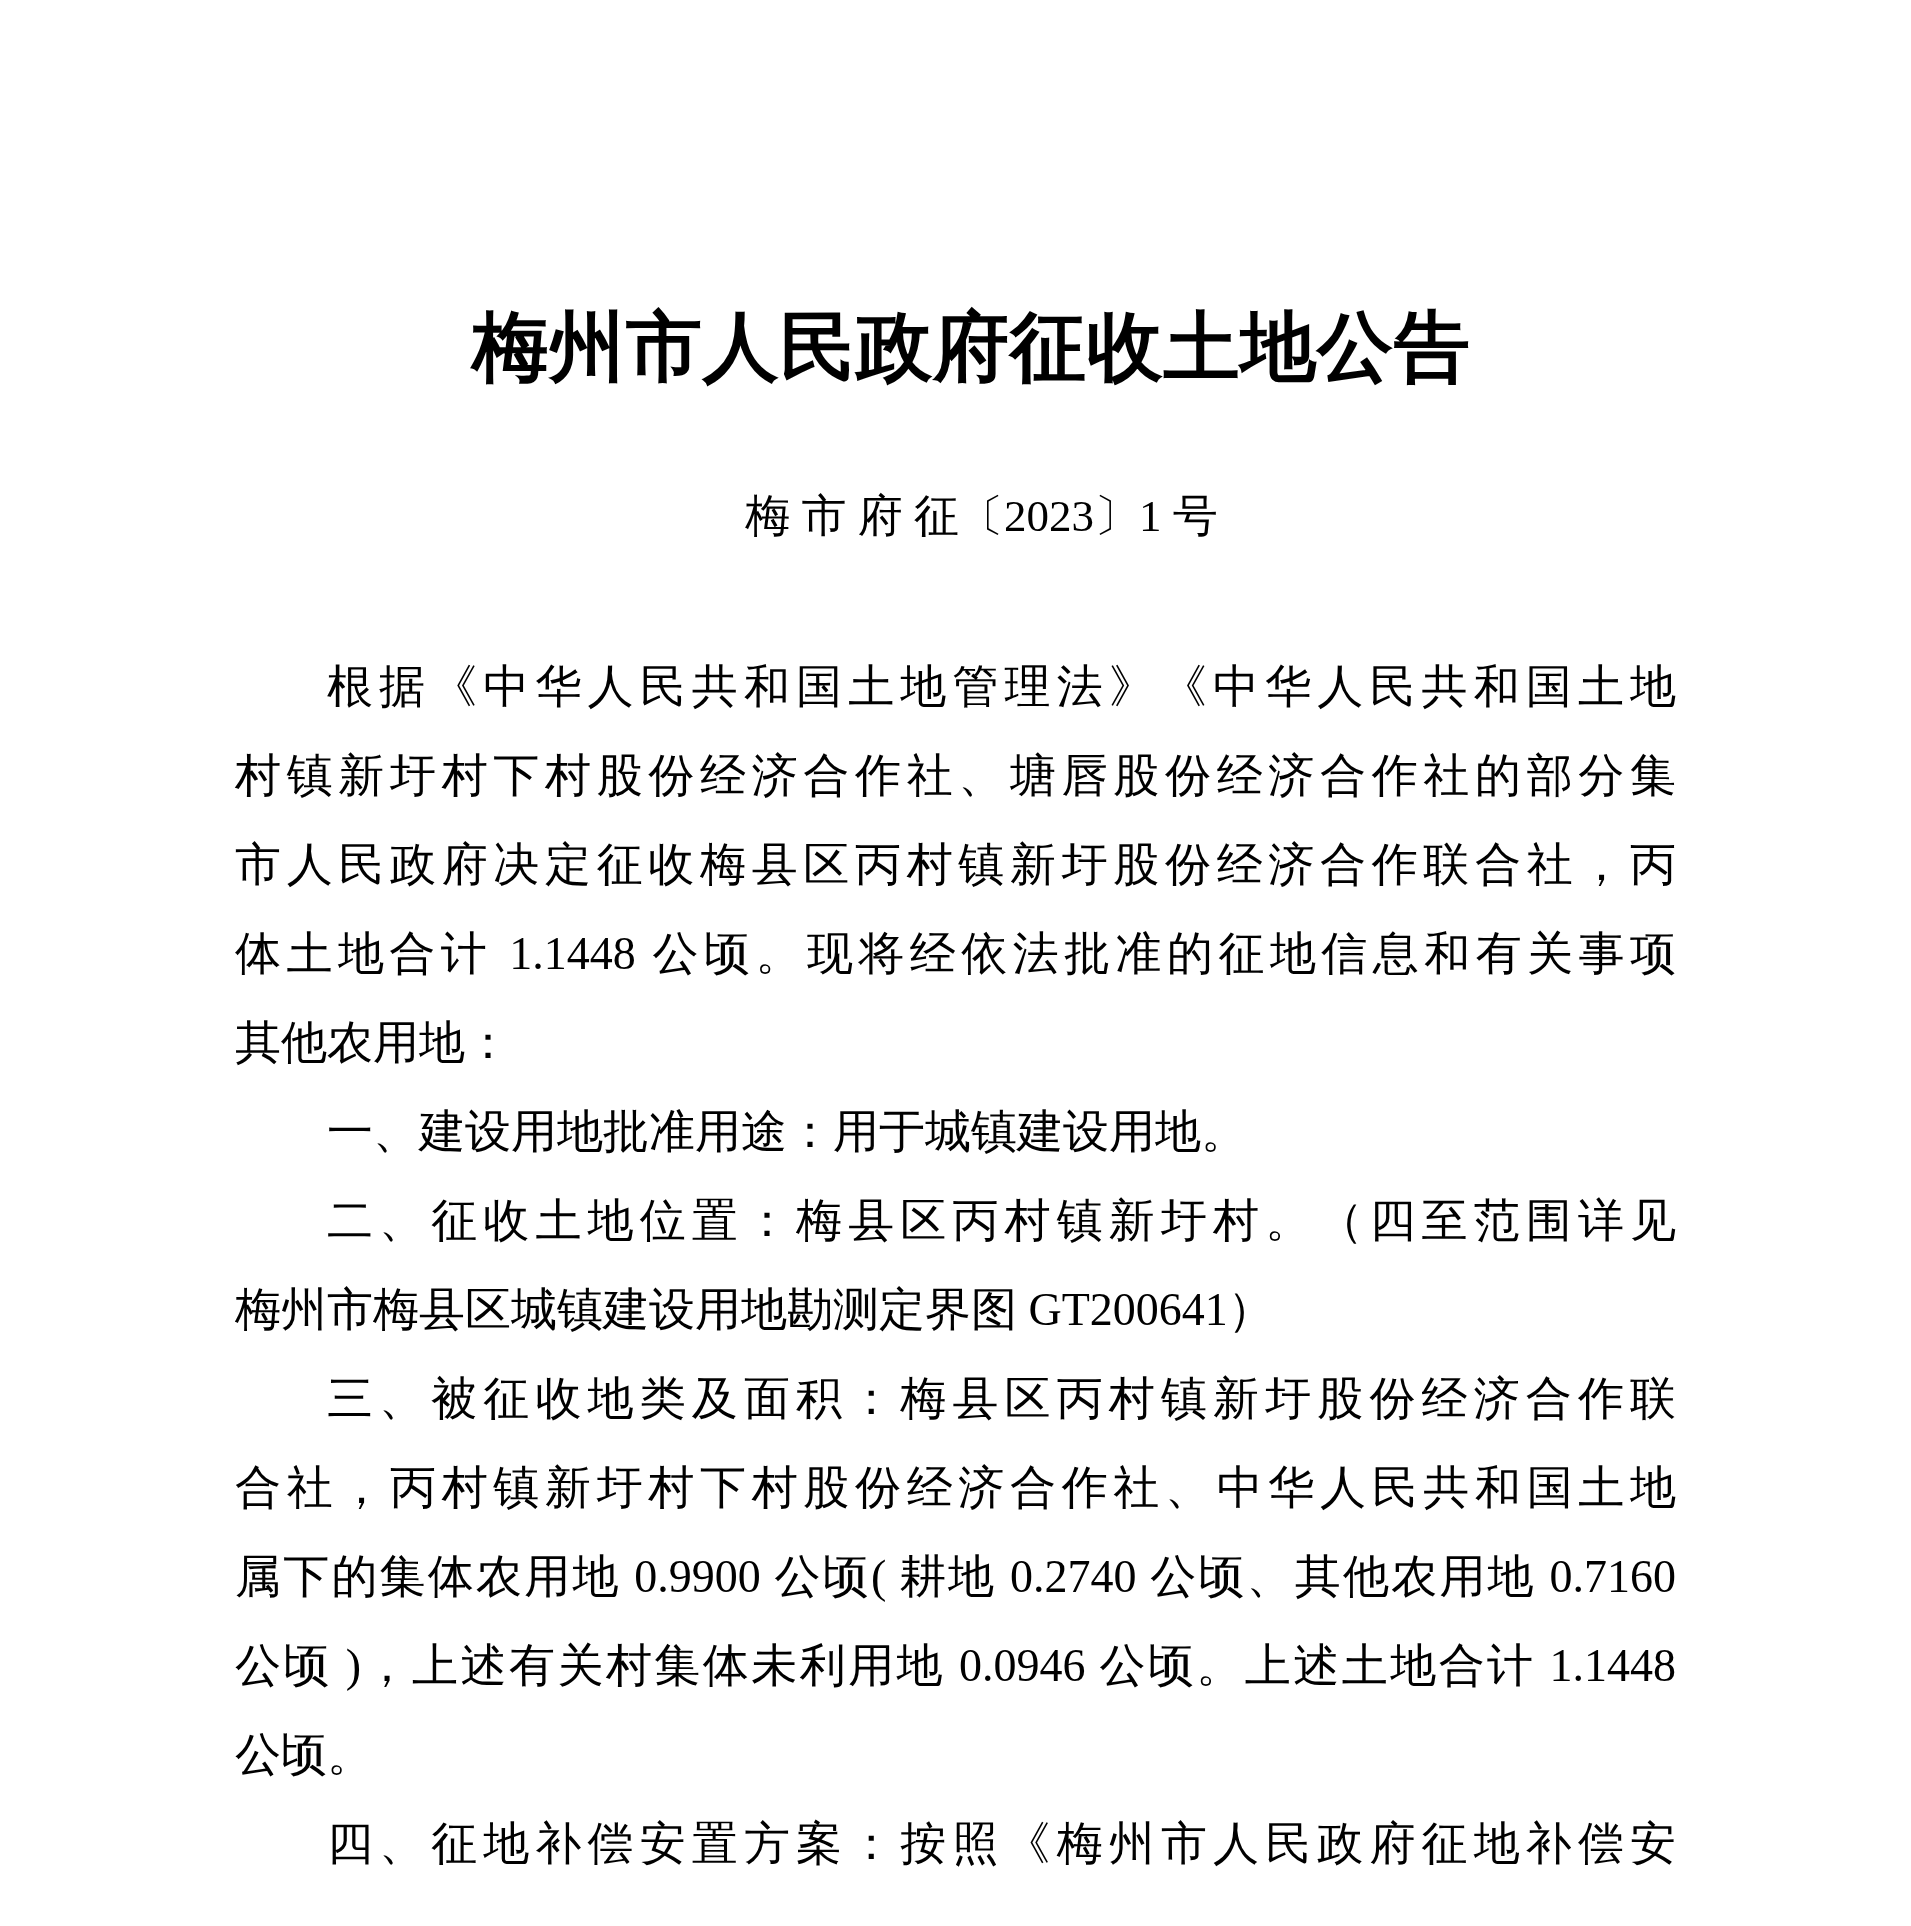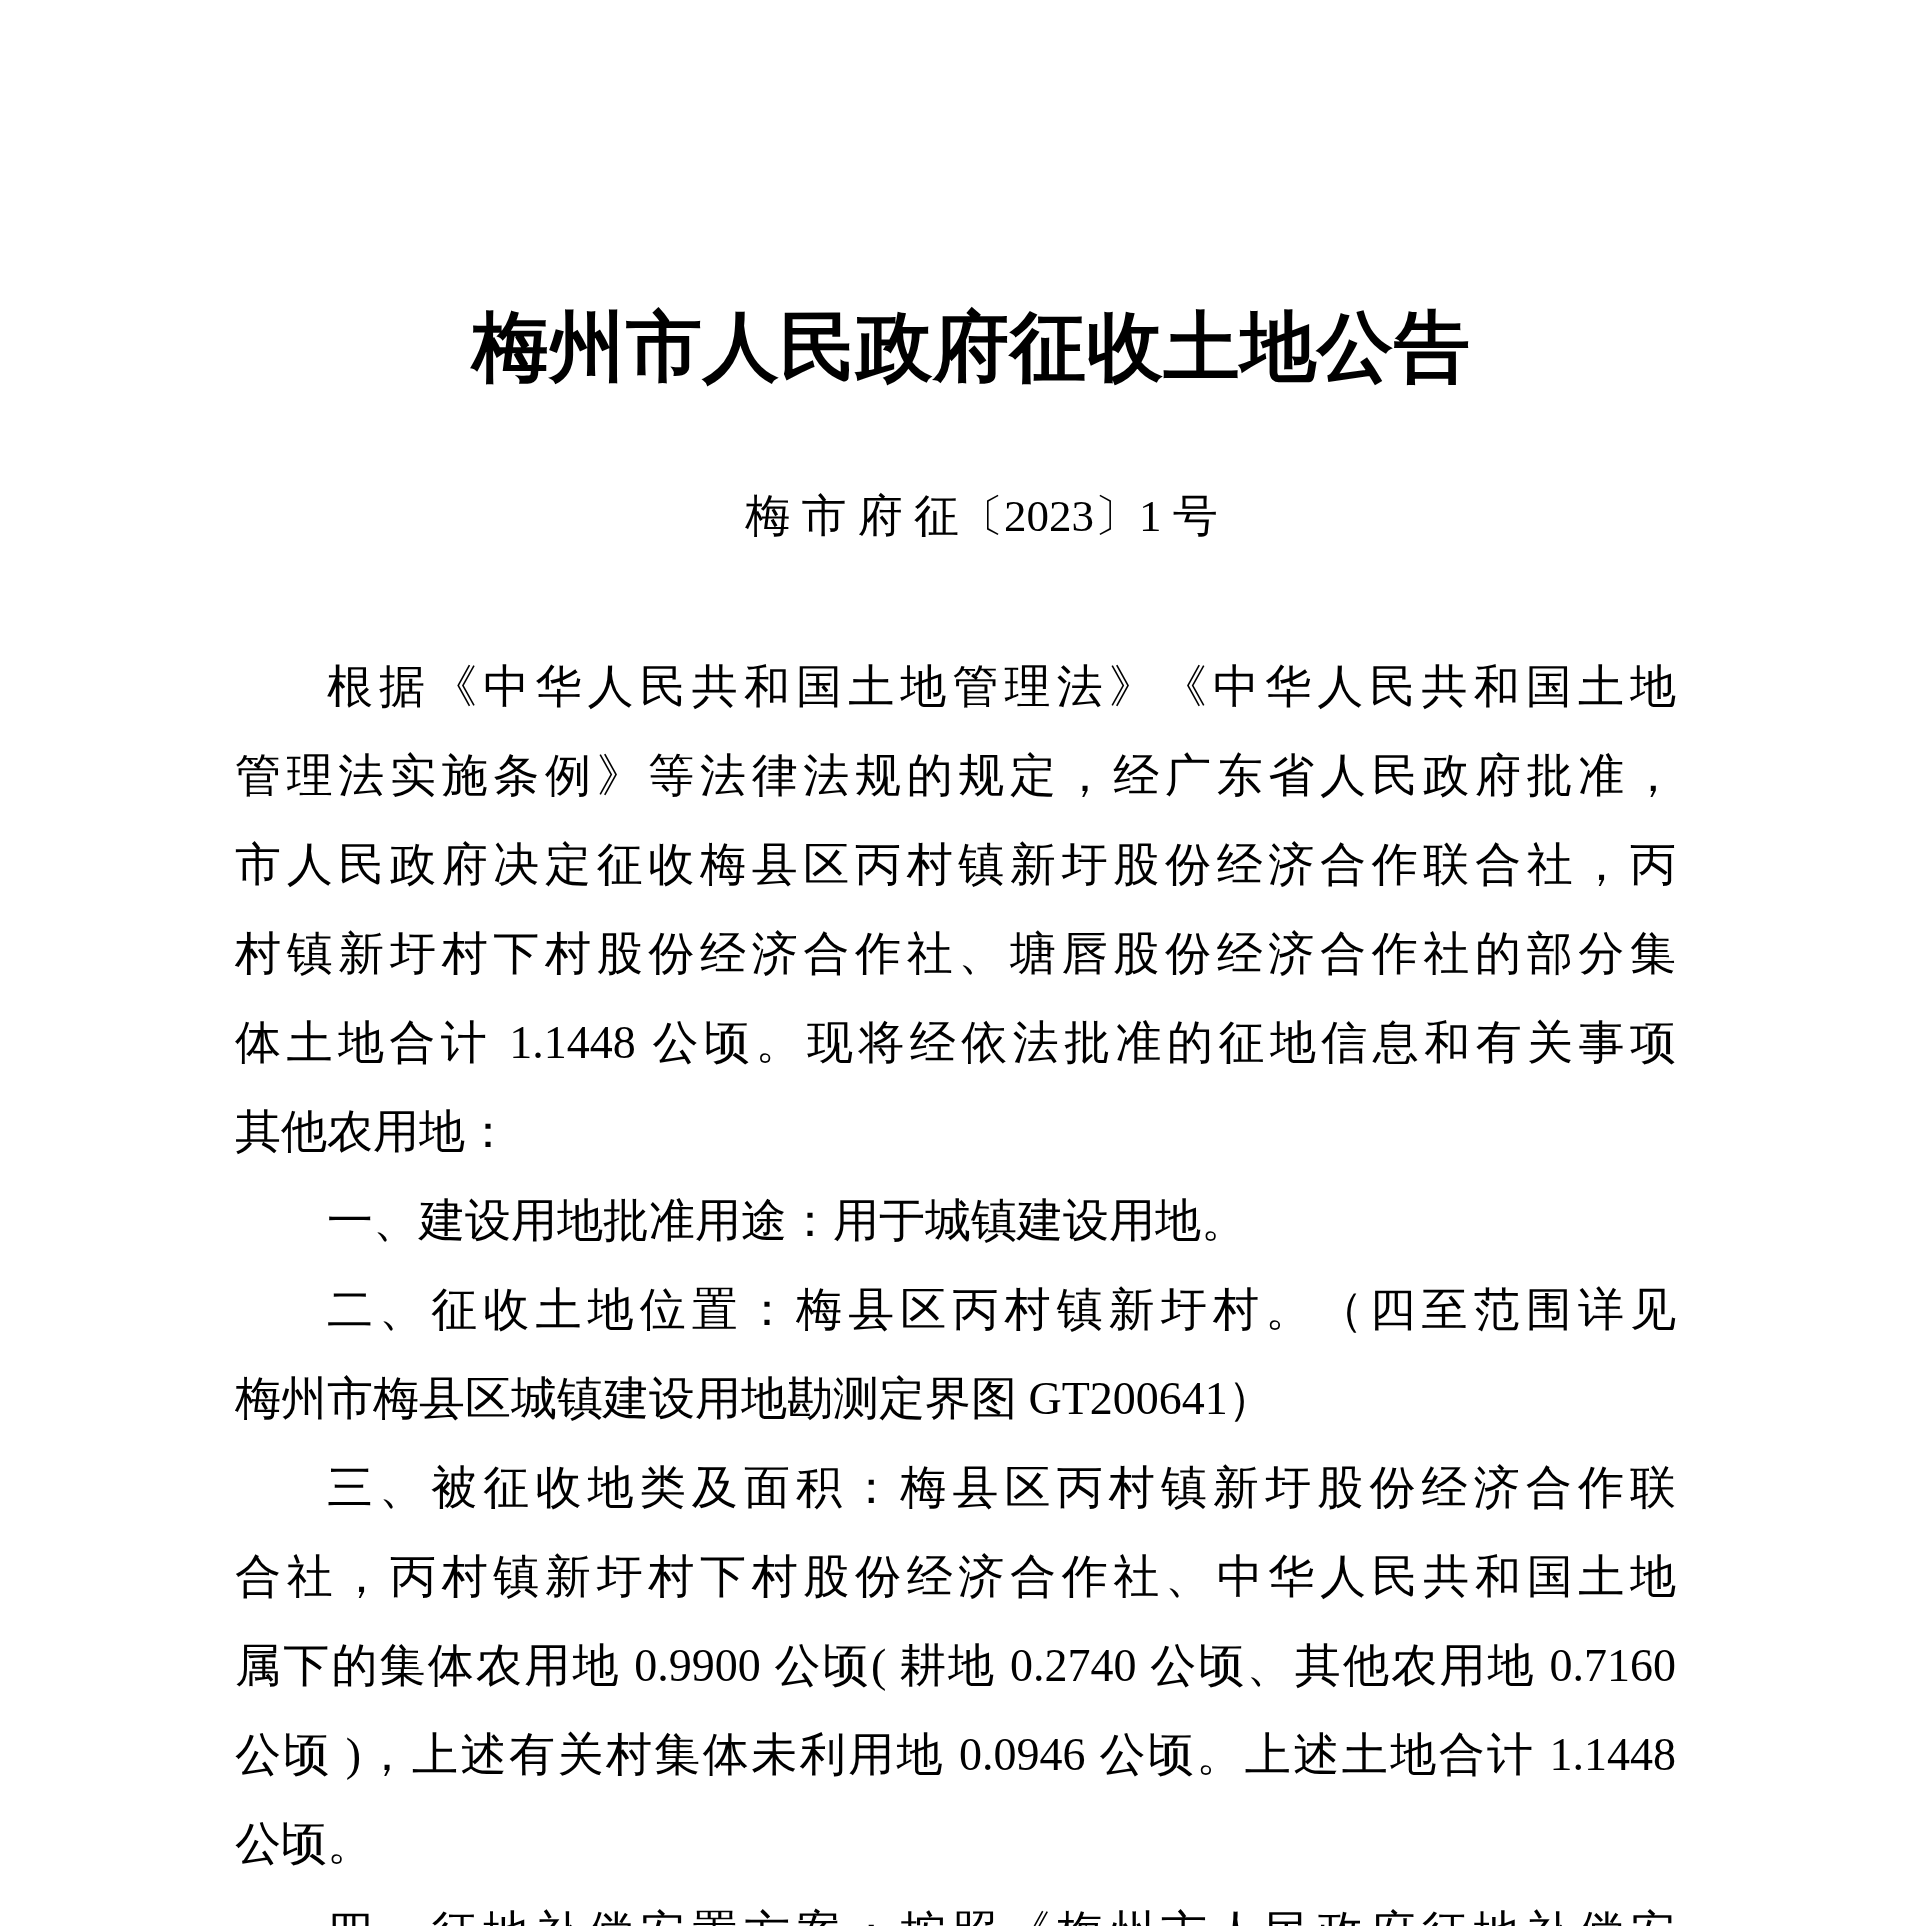--- a/index.html
+++ b/index.html
@@ -67,23 +67,22 @@
 <body>
 
 <div class="page">
 
   <h1 class="doc-title">梅州市人民政府征收土地公告</h1>
 
   <div class="doc-number">梅 市 府 征〔2023〕1 号</div>
 
   <div class="doc-body">
     <div class="line fill indent">根据《中华人民共和国土地管理法》《中华人民共和国土地</div>
-    <div class="line fill">管理法实施条例》等法律法规的规定，经广东省人民政府批准，</div>
+    <div class="line fill">村镇新圩村下村股份经济合作社、塘唇股份经济合作社的部分集</div>
     <div class="line fill">市人民政府决定征收梅县区丙村镇新圩股份经济合作联合社，丙</div>
-    <div class="line fill">村镇新圩村下村股份经济合作社、塘唇股份经济合作社的部分集</div>
     <div class="line fill">体土地合计 1.1448 公顷。现将经依法批准的征地信息和有关事项</div>
     <div class="line end">其他农用地：</div>
     <div class="line end indent">一、建设用地批准用途：用于城镇建设用地。</div>
     <div class="line fill indent">二、征收土地位置：梅县区丙村镇新圩村。（四至范围详见</div>
     <div class="line end">梅州市梅县区城镇建设用地勘测定界图 GT200641）</div>
     <div class="line fill indent">三、被征收地类及面积：梅县区丙村镇新圩股份经济合作联</div>
     <div class="line fill">合社，丙村镇新圩村下村股份经济合作社、中华人民共和国土地</div>
     <div class="line fill">属下的集体农用地 0.9900 公顷( 耕地 0.2740 公顷、其他农用地 0.7160</div>
     <div class="line fill">公顷 )，上述有关村集体未利用地 0.0946 公顷。上述土地合计 1.1448</div>
     <div class="line end">公顷。</div>

